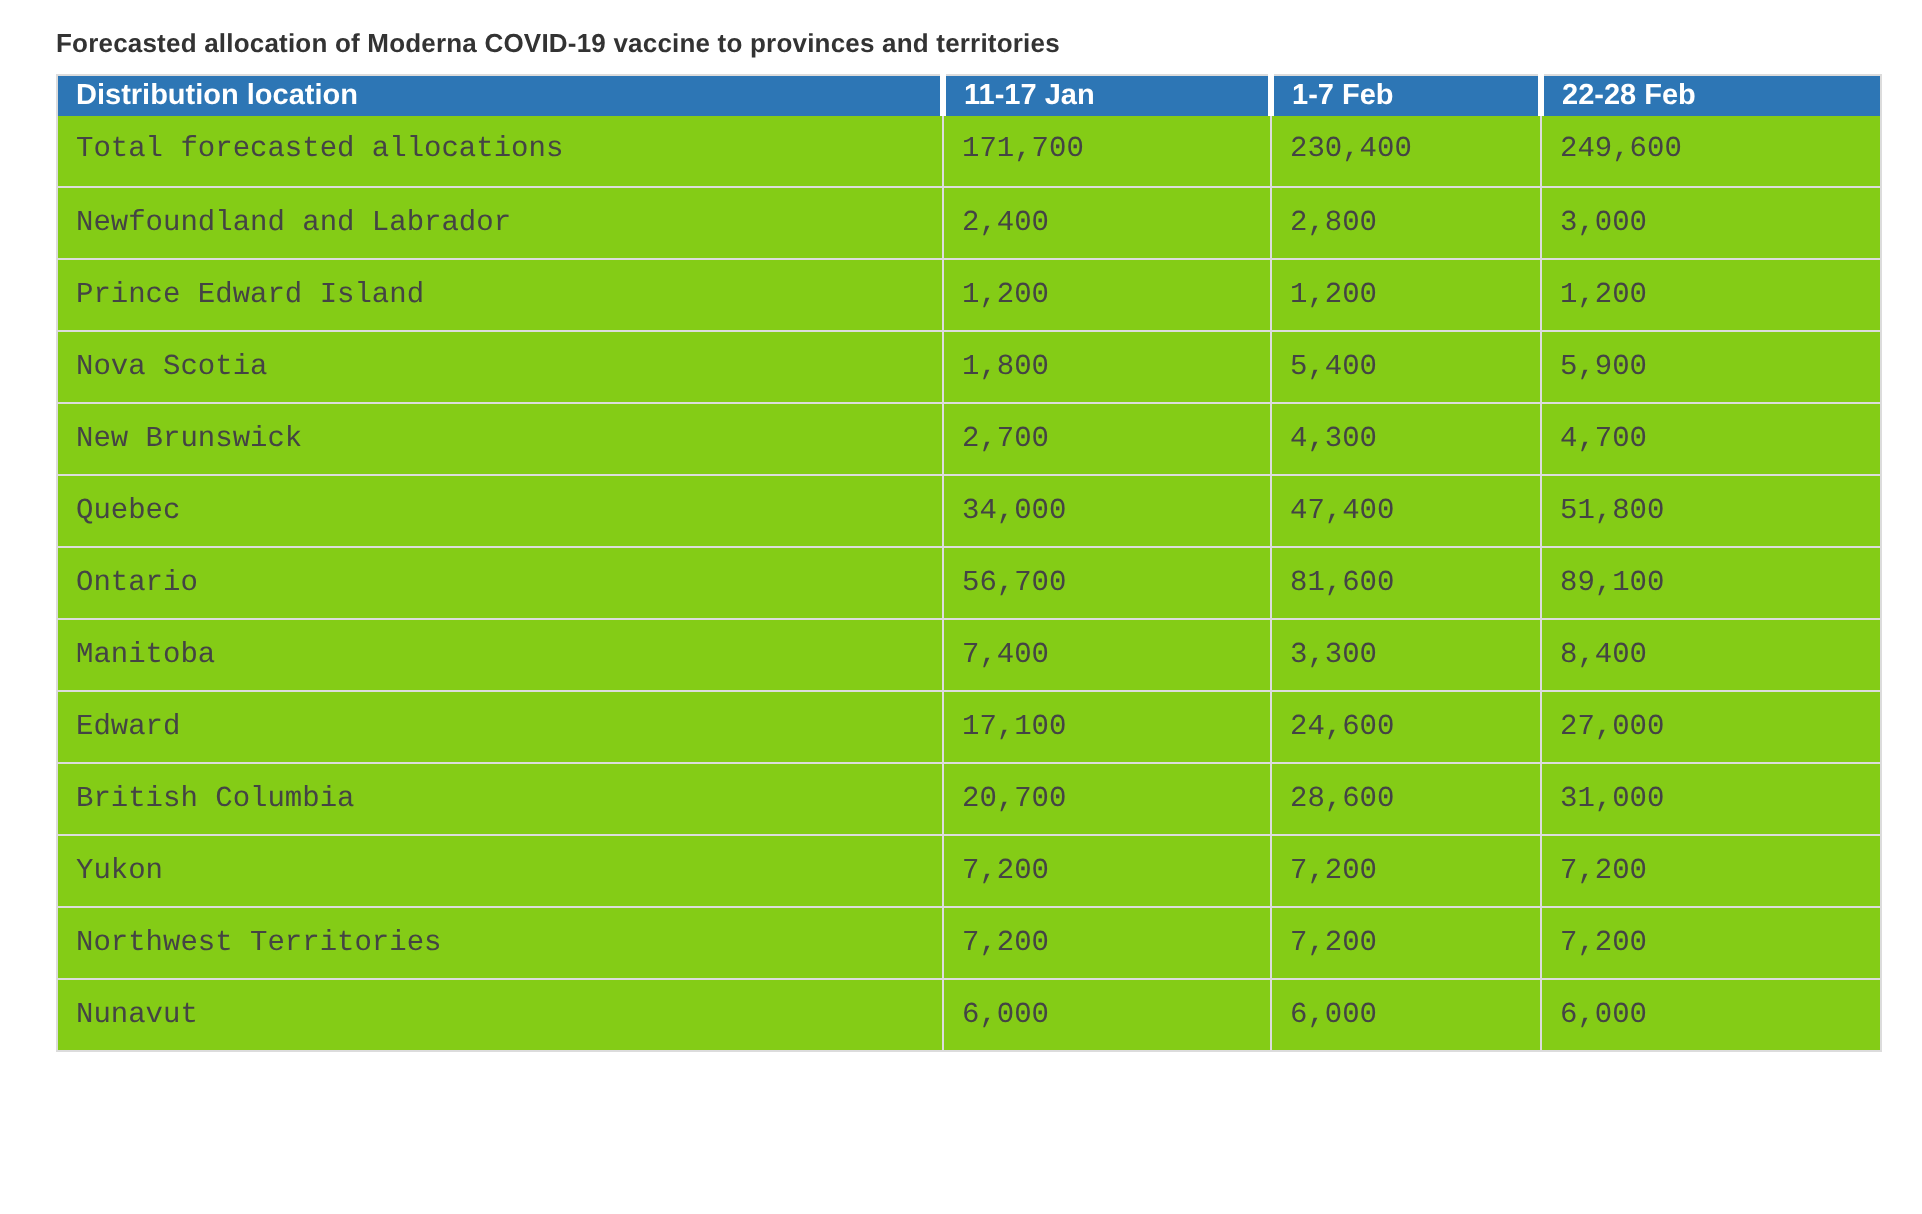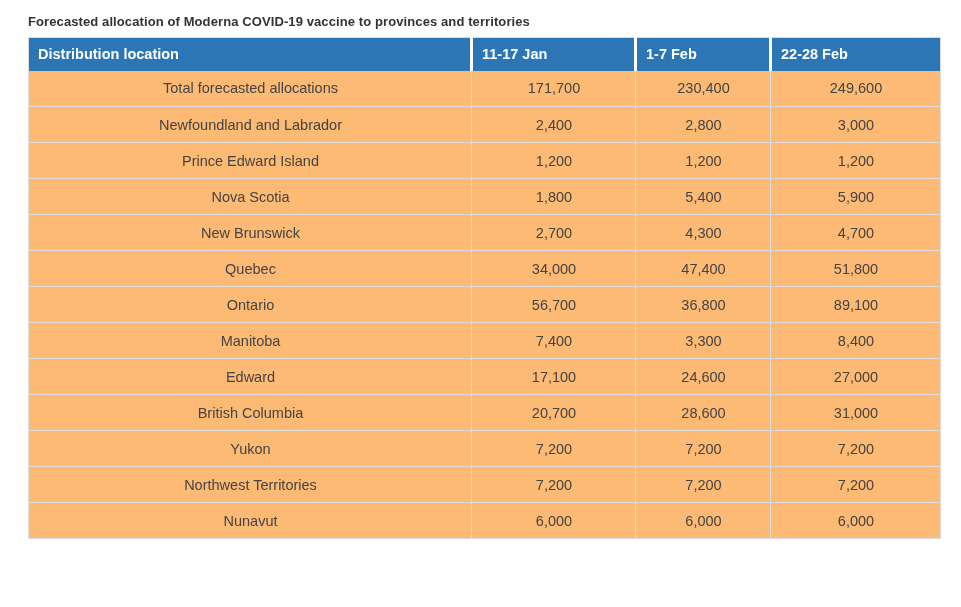--- a/index.html
+++ b/index.html
@@ -32,39 +32,40 @@
   table.alloc-table col.c0 { width: 443px; }
   table.alloc-table col.c1 { width: 164px; }
   table.alloc-table col.c2 { width: 135px; }
   table.alloc-table col.c3 { width: 170px; }
   table.alloc-table thead th {
     background: #2d76b5;
     color: #ffffff;
     font-weight: bold;
     font-size: 14.5px;
     text-align: left;
-    height: 33px;
+    height: 20px;
     padding: 0 8px 0 9px;
     border: none;
     border-left: 3px solid #ffffff;
   }
   table.alloc-table thead th:first-child {
     border-left: none;
   }
   table.alloc-table tbody td {
-    background: #fdba74;
+    background: #84cc16;
     color: #444444;
     font-size: 14.5px;
-    text-align: center;
+    text-align: left;
     height: 36px;
     padding: 0 8px 0 9px;
     border: 1px solid #dcdcdc;
     border-top: none;
     overflow: hidden;
     white-space: nowrap;
+    font-family: Liberation Mono, monospace;
   }
   table.alloc-table tbody tr:first-child td {
     border-top: none;
   }
 </style>
 </head>
 <body>
 
 <div class="page">
   <h2 class="page-title">Forecasted allocation of Moderna COVID-19 vaccine to provinces and territories</h2>
@@ -117,21 +118,21 @@
         </tr>
         <tr>
           <td>Quebec</td>
           <td>34,000</td>
           <td>47,400</td>
           <td>51,800</td>
         </tr>
         <tr>
           <td>Ontario</td>
           <td>56,700</td>
-          <td>36,800</td>
+          <td>81,600</td>
           <td>89,100</td>
         </tr>
         <tr>
           <td>Manitoba</td>
           <td>7,400</td>
           <td>3,300</td>
           <td>8,400</td>
         </tr>
         <tr>
           <td>Edward</td>

